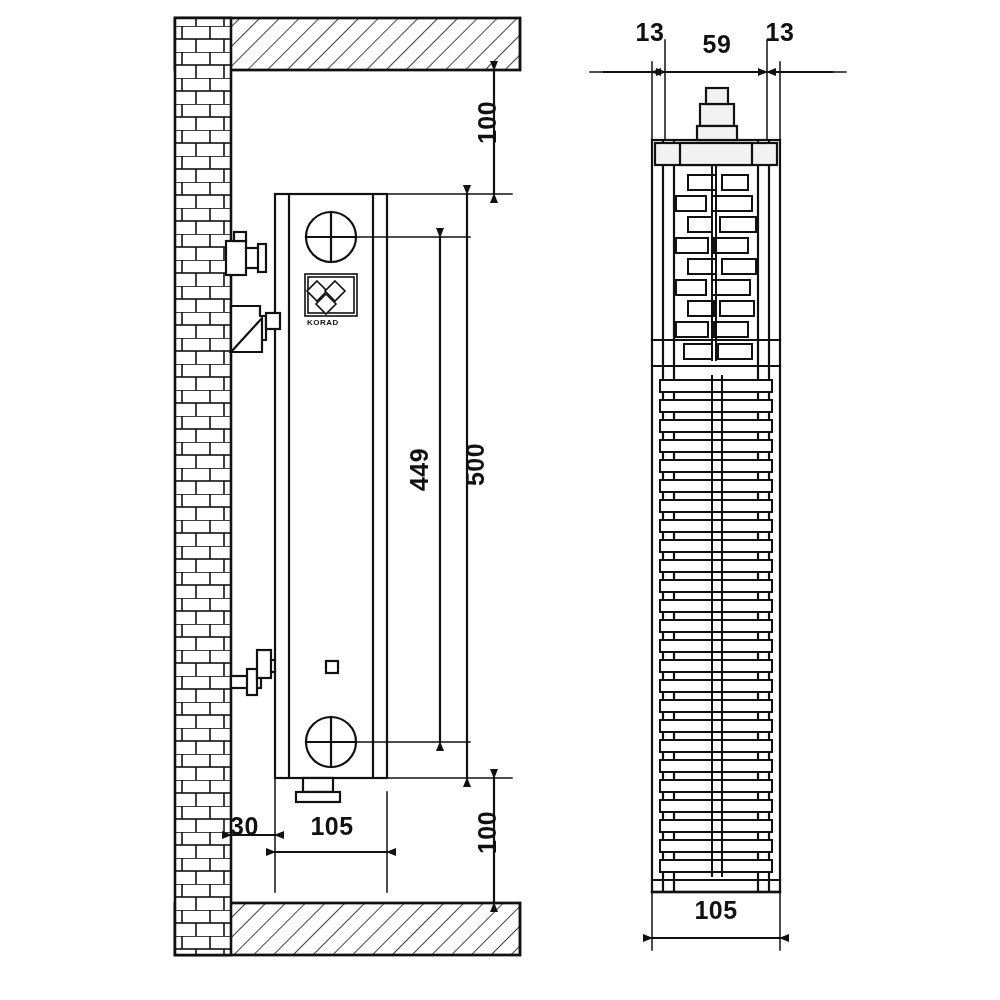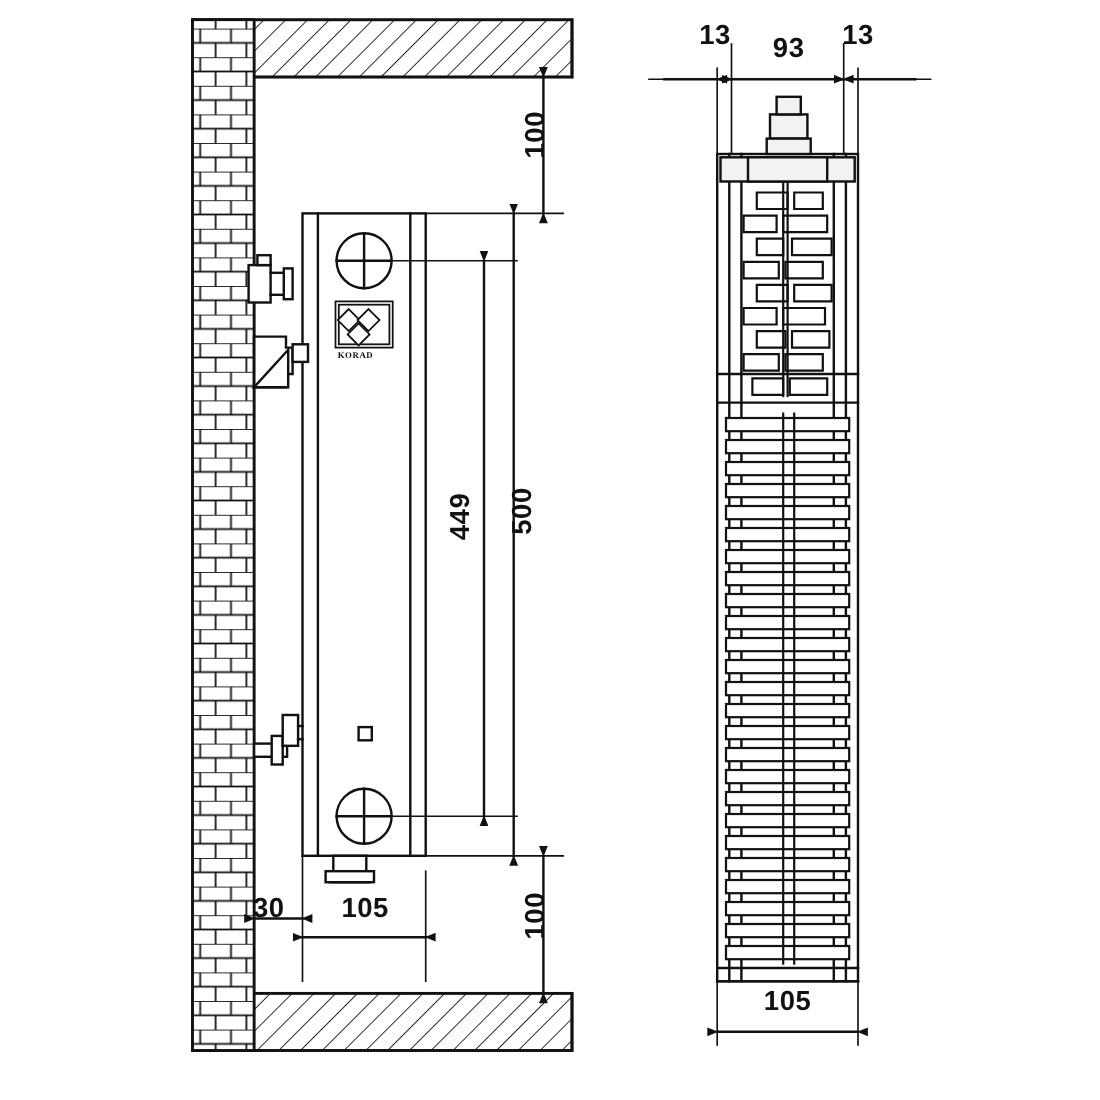--- a/index.html
+++ b/index.html
@@ -33,21 +33,21 @@
     color: #111111;
     white-space: nowrap;
     letter-spacing: 0.5px;
   }
   .rot {
     transform: rotate(-90deg);
     transform-origin: 50% 50%;
   }
   .brand {
     position: absolute;
-    font-family: Liberation Serif, serif;
+    font-family: Liberation Sans, sans-serif;
     font-size: 8px;
     font-weight: bold;
     color: #111111;
     letter-spacing: 0.5px;
   }
 </style>
 </head>
 <body>
 
 <div id="stage">
@@ -274,21 +274,21 @@
   <div class="dim-label rot" style="left:445px; top:450px; width:60px; text-align:center;">500</div>
 
   <div class="dim-label rot" style="left:389px; top:455px; width:60px; text-align:center;">449</div>
 
   <div class="dim-label" style="left:230px; top:812px; width:48px; text-align:left;">30</div>
 
   <div class="dim-label" style="left:300px; top:812px; width:64px; text-align:center;">105</div>
 
   <div class="dim-label" style="left:632px; top:18px; width:36px; text-align:center;">13</div>
 
-  <div class="dim-label" style="left:696px; top:30px; width:42px; text-align:center;">93</div>
+  <div class="dim-label" style="left:696px; top:30px; width:42px; text-align:center;">59</div>
 
   <div class="dim-label" style="left:762px; top:18px; width:36px; text-align:center;">13</div>
 
   <div class="dim-label" style="left:684px; top:896px; width:64px; text-align:center;">105</div>
 
   <div style="position:absolute; left:303px; top:272px; width:56px; height:60px;">
     <svg viewBox="0 0 56 60" style="width:56px;height:60px;">
       <g stroke="#111111" fill="none" stroke-width="1.6">
         <rect x="2" y="2" width="52" height="42"></rect>
         <rect x="5" y="5" width="46" height="36"></rect>

